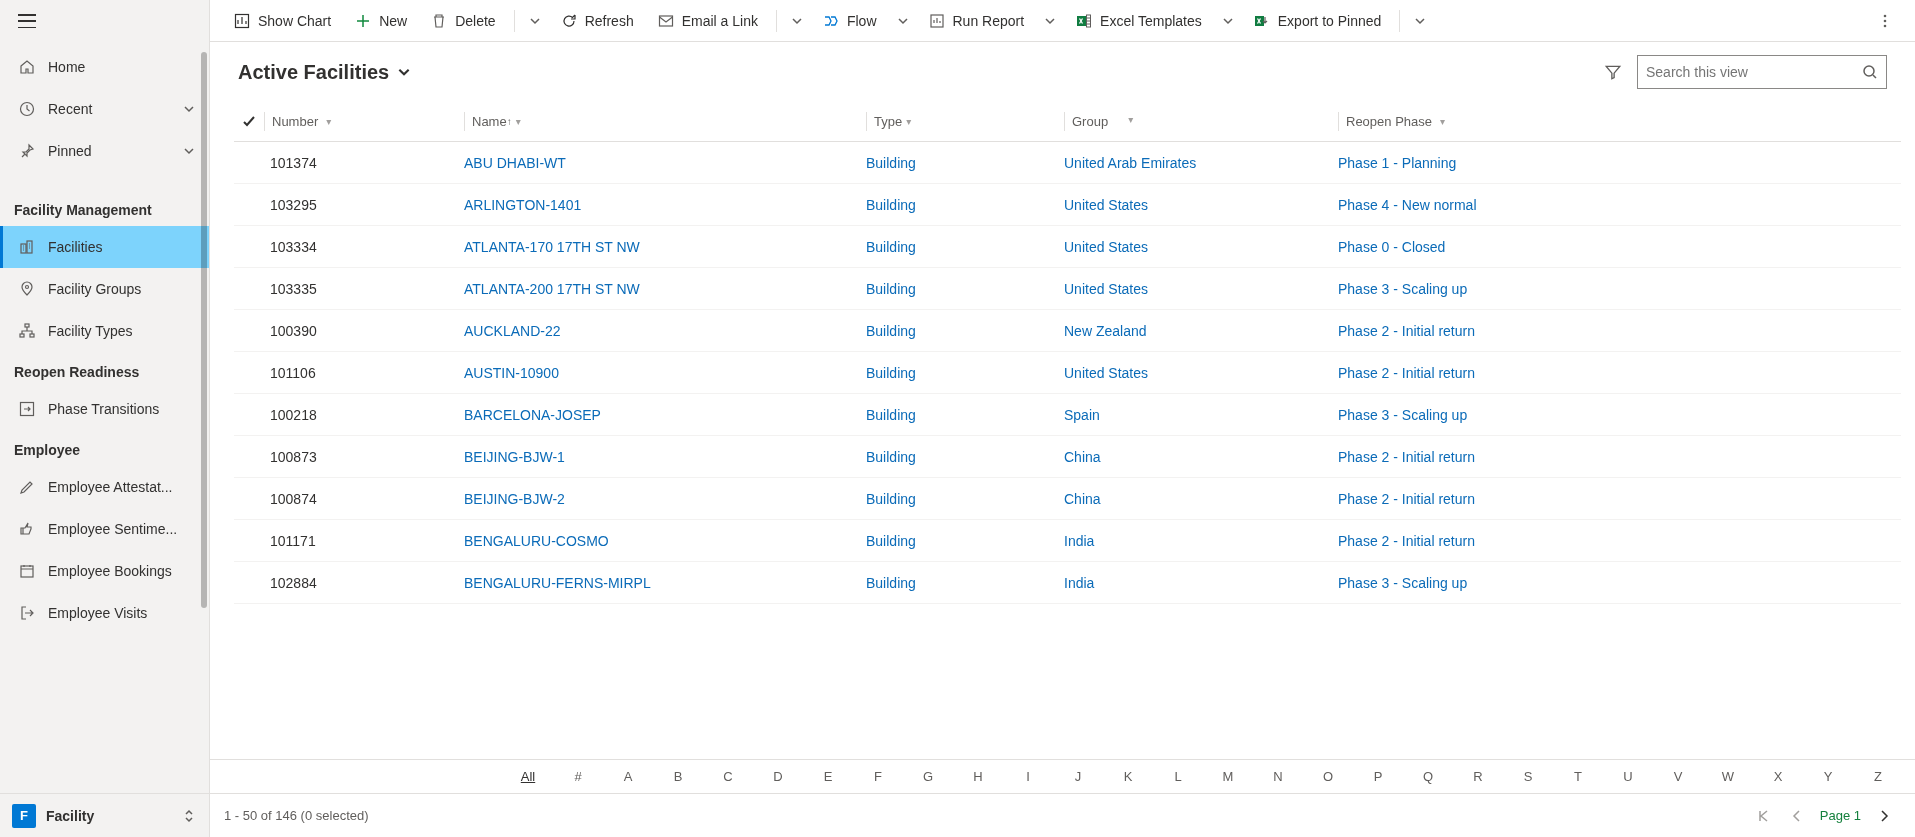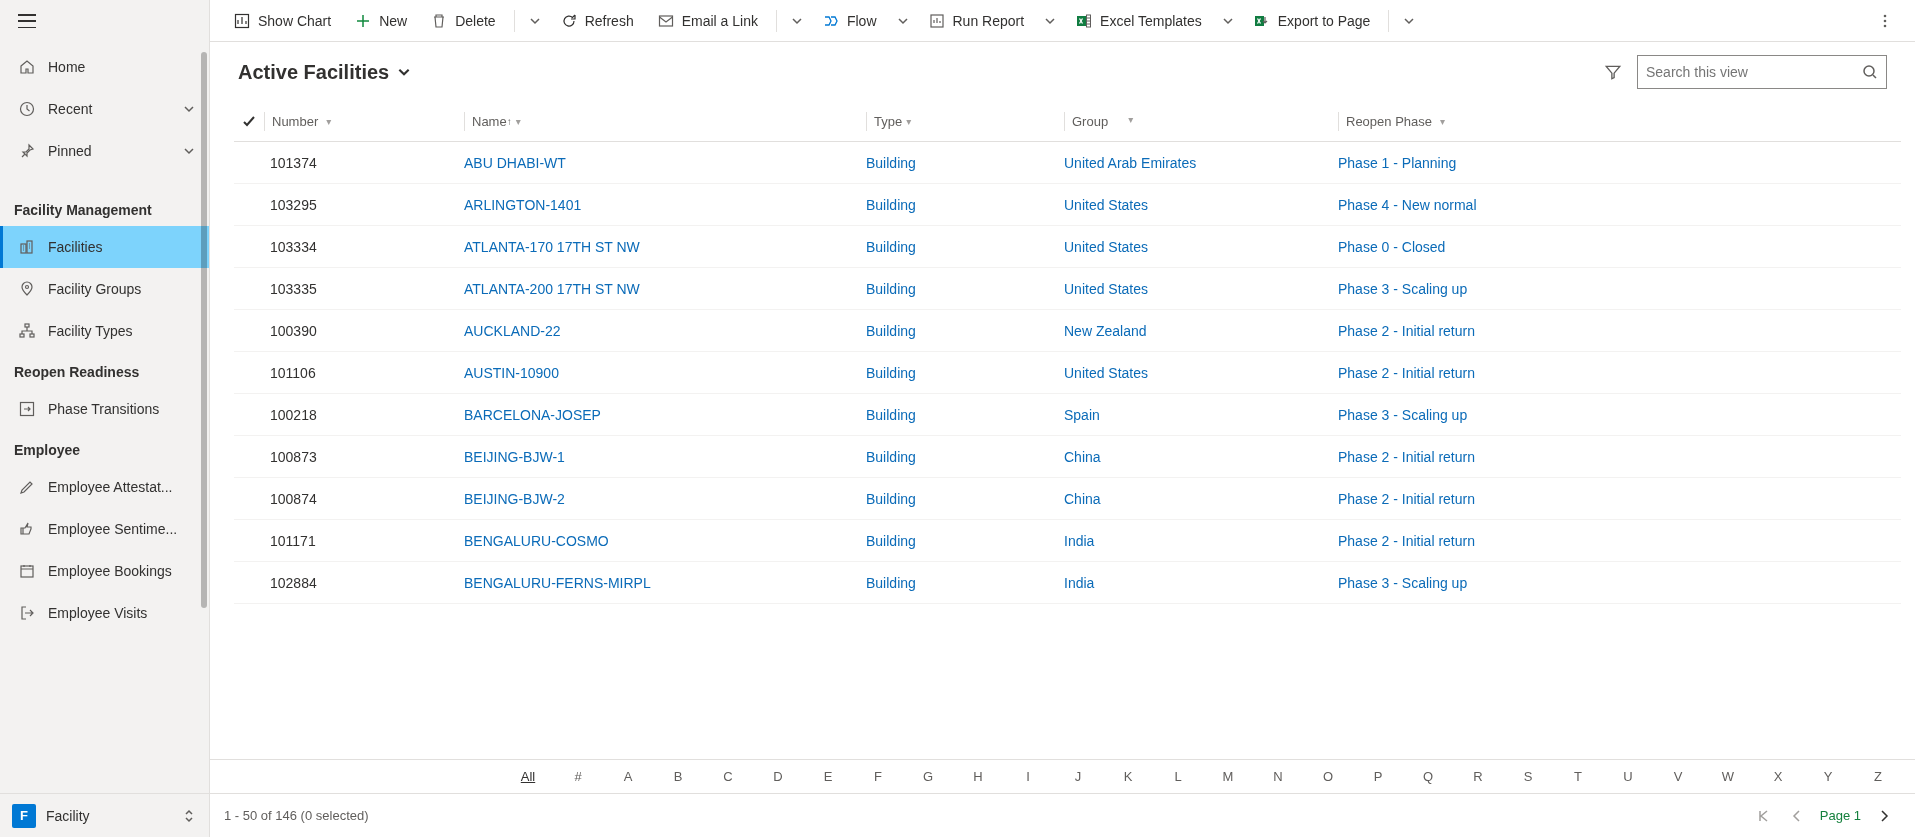--- a/index.html
+++ b/index.html
@@ -12,21 +12,21 @@
 .nav-primary { padding-top: 4px; }
 .nav-item { display: flex; align-items: center; height: 42px; padding-left: 18px; cursor: pointer; position: relative; }
 .nav-item .icon { width: 18px; height: 18px; display: flex; align-items: center; justify-content: center; margin-right: 12px; color: #605e5c; }
 .nav-item .label { flex: 1; white-space: nowrap; overflow: hidden; text-overflow: ellipsis; }
 .nav-item .chev { margin-right: 14px; color: #605e5c; }
 .nav-group-title { font-weight: 600; padding: 12px 0 8px 14px; font-size: 14px; }
 .nav-item.active { background: #7dd3fc; border-left: 3px solid #0078d4; padding-left: 15px; }
 .nav-item.active .label { font-weight: 400; }
 .bottom-selector { margin-top: auto; height: 44px; display: flex; align-items: center; padding-left: 12px; border-top: 1px solid #e1dfdd; }
 .bottom-badge { width: 24px; height: 24px; background: #0078d4; color: #fff; font-weight: 600; display: flex; align-items: center; justify-content: center; border-radius: 2px; margin-right: 10px; font-size: 13px;}
-.bottom-selector .label { flex: 1; font-weight: 400; }
+.bottom-selector .label { flex: 1; font-weight: 700; }
 .bottom-selector .updown { margin-right: 14px; color: #605e5c; font-size: 12px; }
 .scroll-thumb { position: absolute; right: 2px; top: 52px; width: 6px; height: 556px; background: rgba(0,0,0,0.25); border-radius: 3px; }
 
 .main { flex: 1; display: flex; flex-direction: column; min-width: 0; }
 .cmdbar { height: 42px; border-bottom: 1px solid #e1dfdd; display: flex; align-items: center; padding-left: 14px; gap: 4px; }
 .cmd-btn { display: flex; align-items: center; height: 32px; padding: 0 10px; cursor: pointer; gap: 8px; border-radius: 2px; }
 .cmd-btn .icon { width: 16px; height: 16px; display: flex; align-items: center; justify-content: center; }
 .cmd-sep { width: 1px; height: 22px; background: #e1dfdd; margin: 0 4px; }
 .cmd-chev { width: 24px; height: 32px; display: flex; align-items: center; justify-content: center; cursor: pointer; color: #605e5c; }
 .cmd-overflow { margin-left: auto; margin-right: 18px; width: 24px; cursor: pointer; display: flex; align-items: center; justify-content: center; }
@@ -311,21 +311,21 @@
           </svg>
         </div>
       <div class="cmd-btn">
         <span class="icon">
             <svg width="16" height="16" viewBox="0 0 16 16">
               <rect x="1" y="3" width="9" height="10" fill="#107c41"></rect>
               <path d="M3.5 5.5l3 5M6.5 5.5l-3 5" stroke="#fff" stroke-width="1.3"></path>
               <path d="M11 4v6M9 8l2 2 2-2" stroke="#605e5c" stroke-width="1.2" fill="none"></path>
             </svg>
           </span>
-        <span>Export to Page</span>
+        <span>Export to Pinned</span>
       </div>
       <div class="cmd-sep"></div>
       <div class="cmd-chev">
           <svg width="12" height="12" viewBox="0 0 12 12" fill="none" stroke="currentColor" stroke-width="1.5">
             <path d="M2 4l4 4 4-4"></path>
           </svg>
         </div>
       <div class="cmd-overflow">
           <svg width="4" height="16" viewBox="0 0 4 16" fill="#605e5c">
             <circle cx="2" cy="3" r="1.3"></circle>

